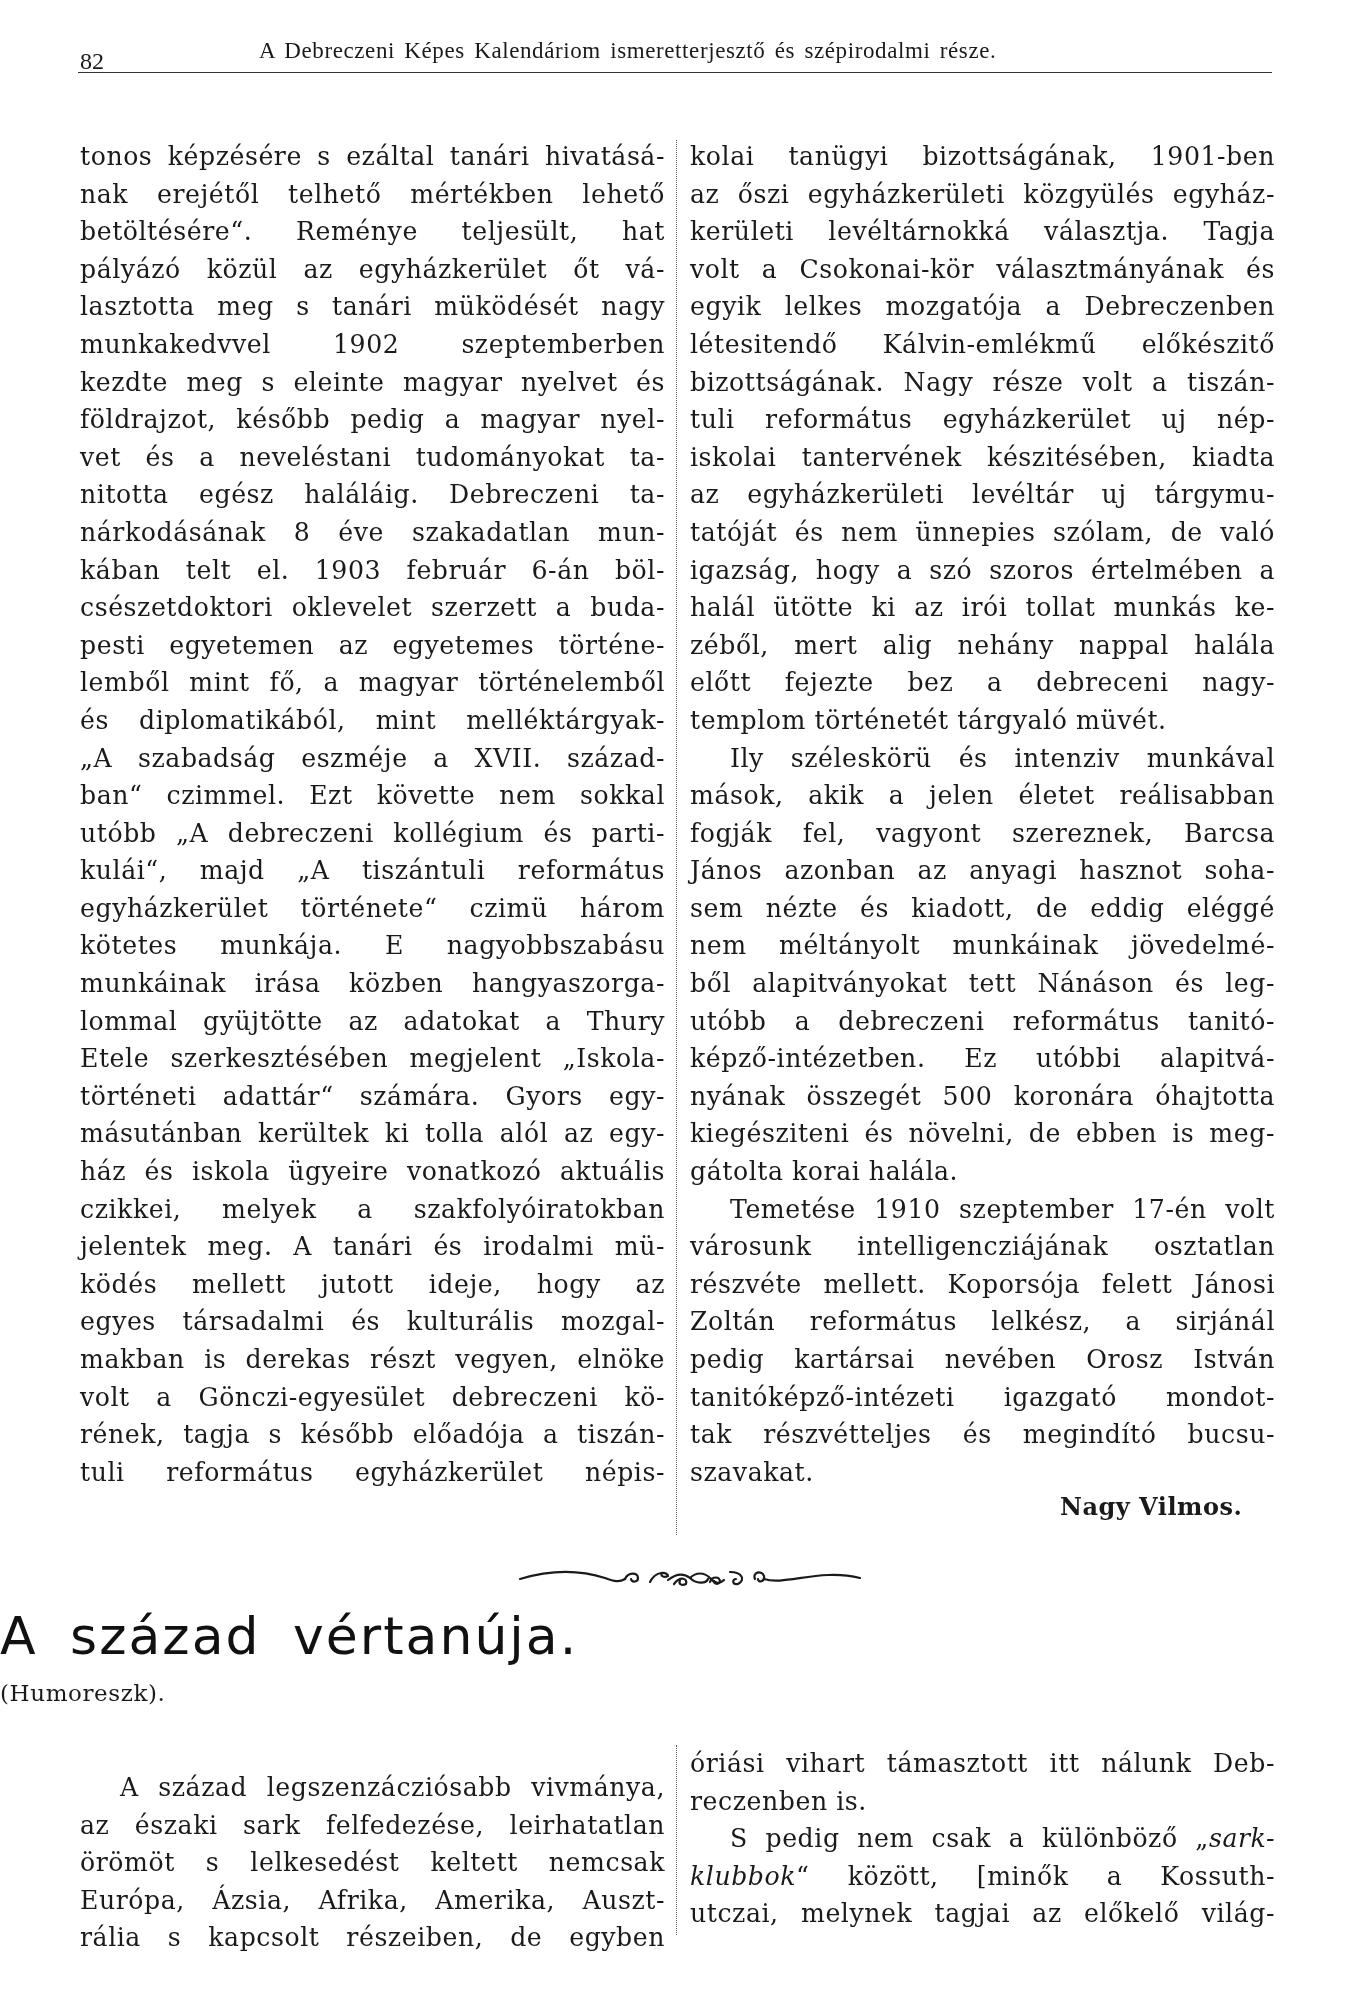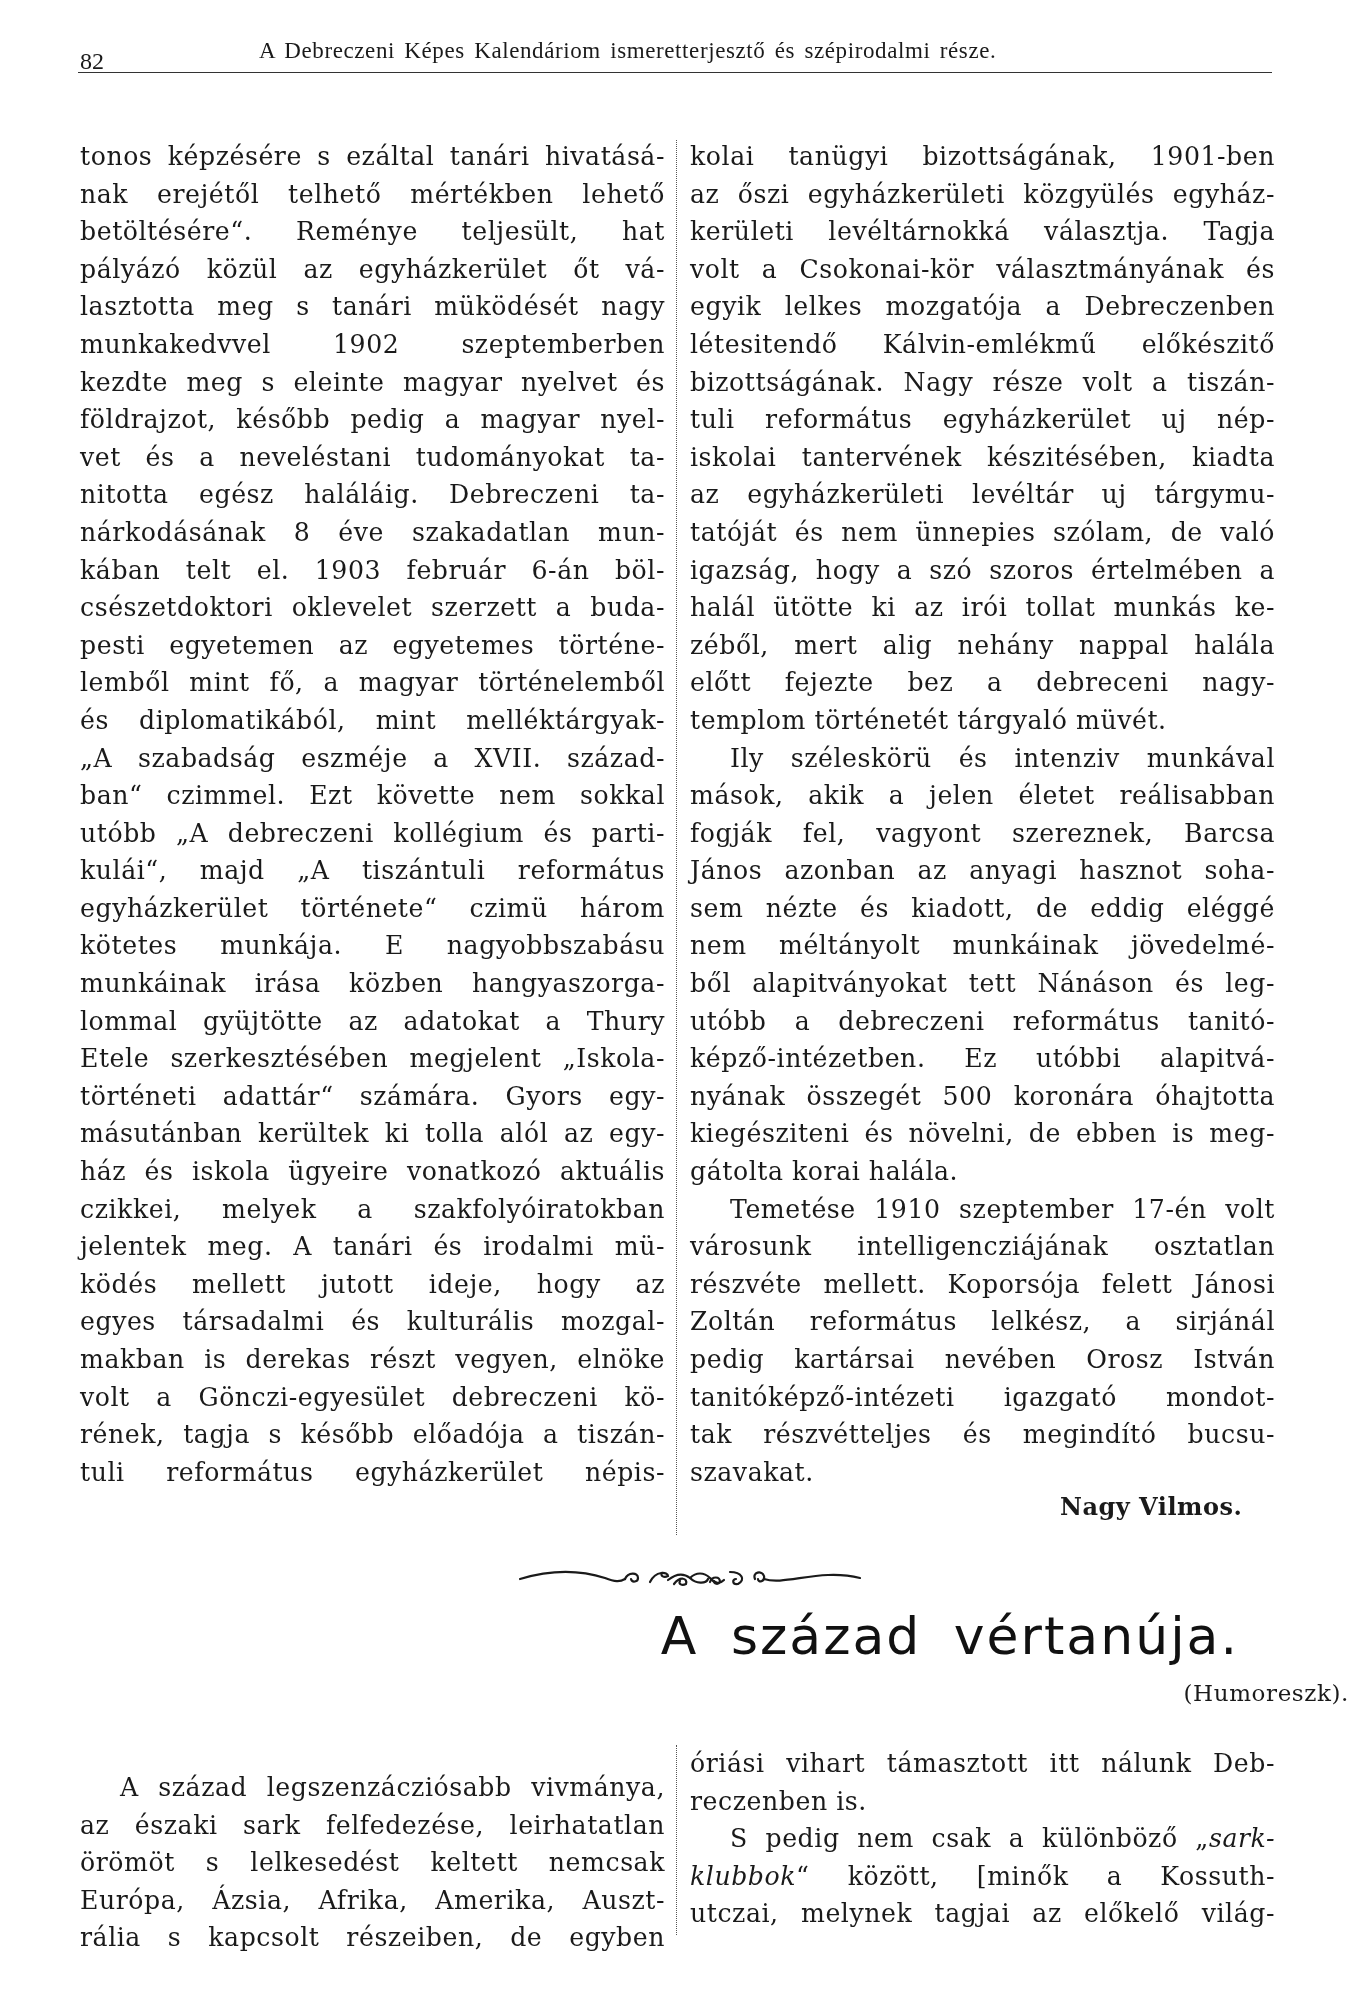--- a/index.html
+++ b/index.html
@@ -37,26 +37,26 @@
   .divider {
     position: absolute; left: 676px; width: 0; border-left: 1.2px dotted #555;
   }
   .signature {
     position: absolute; left: 1060px; top: 1492px; font-weight: bold;
     font-size: 24px; letter-spacing: 0.5px;
     font-family: "DejaVu Serif", serif;
   }
   .ornament { position: absolute; left: 510px; top: 1562px; width: 360px; height: 34px; }
   .title {
-    position: absolute; left: 0; width: 1239px; top: 1606px; text-align: right;
+    position: absolute; left: 0; width: 1239px; top: 1606px; text-align: left;
     font-family: "DejaVu Sans", "Liberation Sans", sans-serif;
     font-size: 52px; letter-spacing: 2px; word-spacing: 14px; color: #111;
   }
   .subtitle {
-    position: absolute; left: 0; width: 1349px; top: 1680px; text-align: right;
+    position: absolute; left: 0; width: 1349px; top: 1680px; text-align: left;
     font-size: 23px; letter-spacing: 0.6px;
   }
   i.it { font-style: italic; }
 </style>
 </head>
 <body>
 
 <div class="header">
   <span class="pnum">82</span>
   <span class="running">A Debreczeni Képes Kalendáriom ismeretterjesztő és szépirodalmi része.</span>

